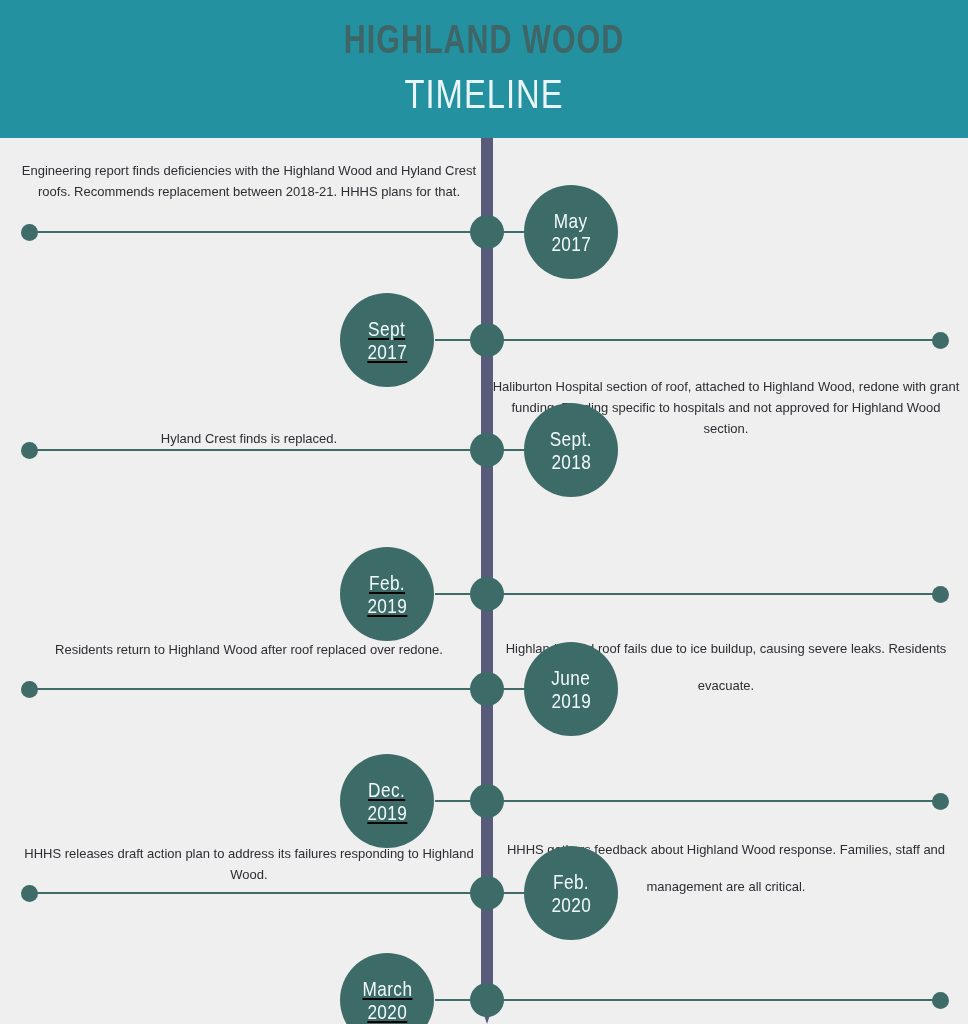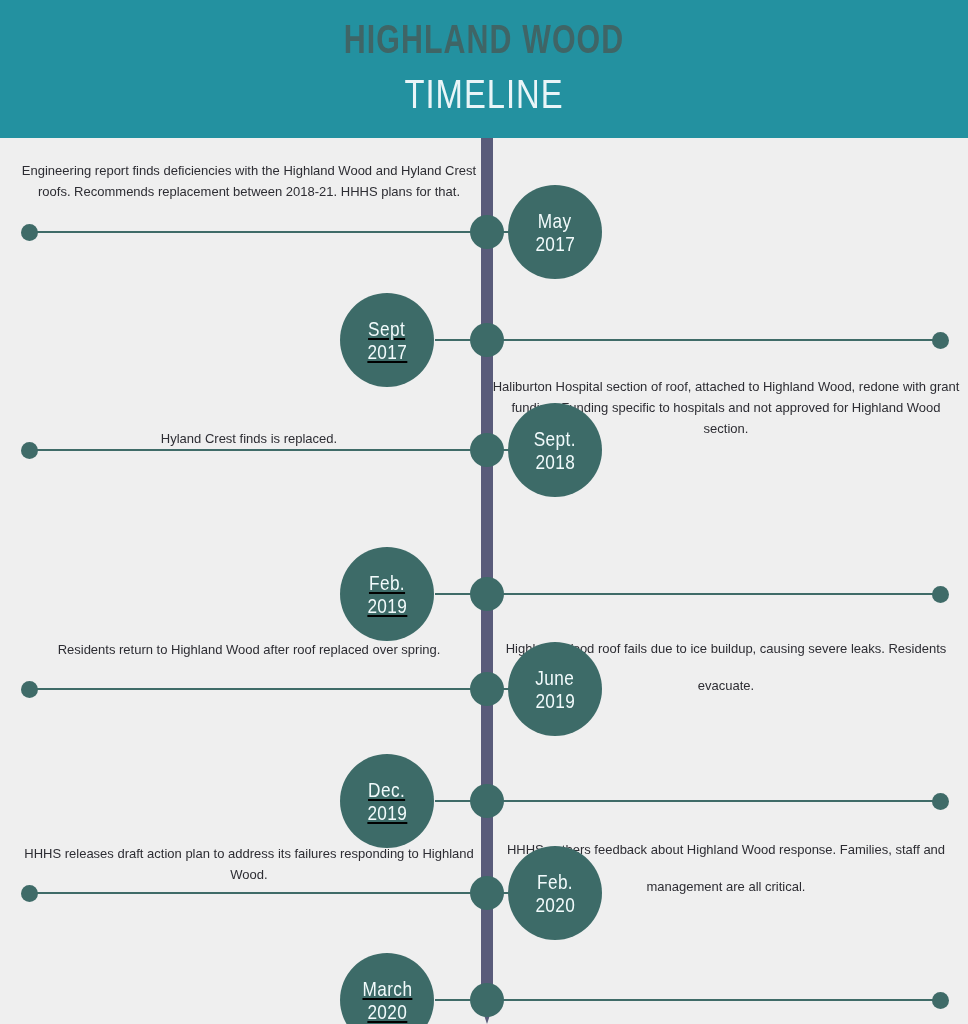--- a/index.html
+++ b/index.html
@@ -140,21 +140,21 @@
     height: 94px;
     border-radius: 50%;
     background: #3d6b68;
     top: -47px;
     display: flex;
     flex-direction: column;
     align-items: center;
     justify-content: center;
   }
   .bubble.at-left  { left: 340px; text-decoration: underline; }
-  .bubble.at-right { left: 508px; text-align: center; }
+  .bubble.at-right { left: 524px; text-align: center; }
   .bubble-month, .bubble-year {
     font-family: "Liberation Sans Narrow", "Liberation Sans", sans-serif;
     color: #f2fbfc;
     font-size: 21px;
     font-weight: normal;
     letter-spacing: 0.5px;
     transform: scaleX(0.82);
     line-height: 23px;
     white-space: nowrap;
   }
@@ -239,21 +239,21 @@
       </div>
       <div class="row" style="top: 689px;">
         <div class="rail left"></div>
         <div class="stub right-bubble"></div>
         <div class="endcap left"></div>
         <div class="node"></div>
         <div class="bubble at-right">
           <div class="bubble-month">June</div>
           <div class="bubble-year">2019</div>
         </div>
-        <div class="caption side-left" style="top: -50px;">Residents return to Highland Wood after roof replaced over spring.</div>
+        <div class="caption side-left" style="top: -50px;">Residents return to Highland Wood after roof replaced over redone.</div>
       </div>
       <div class="row" style="top: 801px;">
         <div class="rail right"></div>
         <div class="stub left-bubble"></div>
         <div class="endcap right"></div>
         <div class="node"></div>
         <div class="bubble at-left">
           <div class="bubble-month">Dec.</div>
           <div class="bubble-year">2019</div>
         </div>

